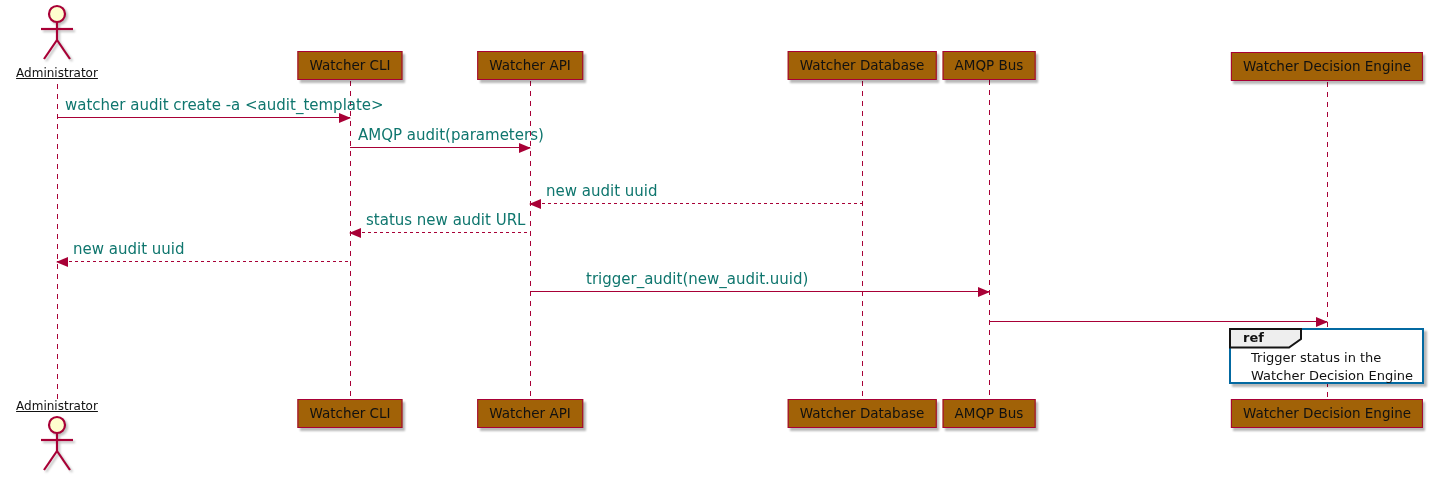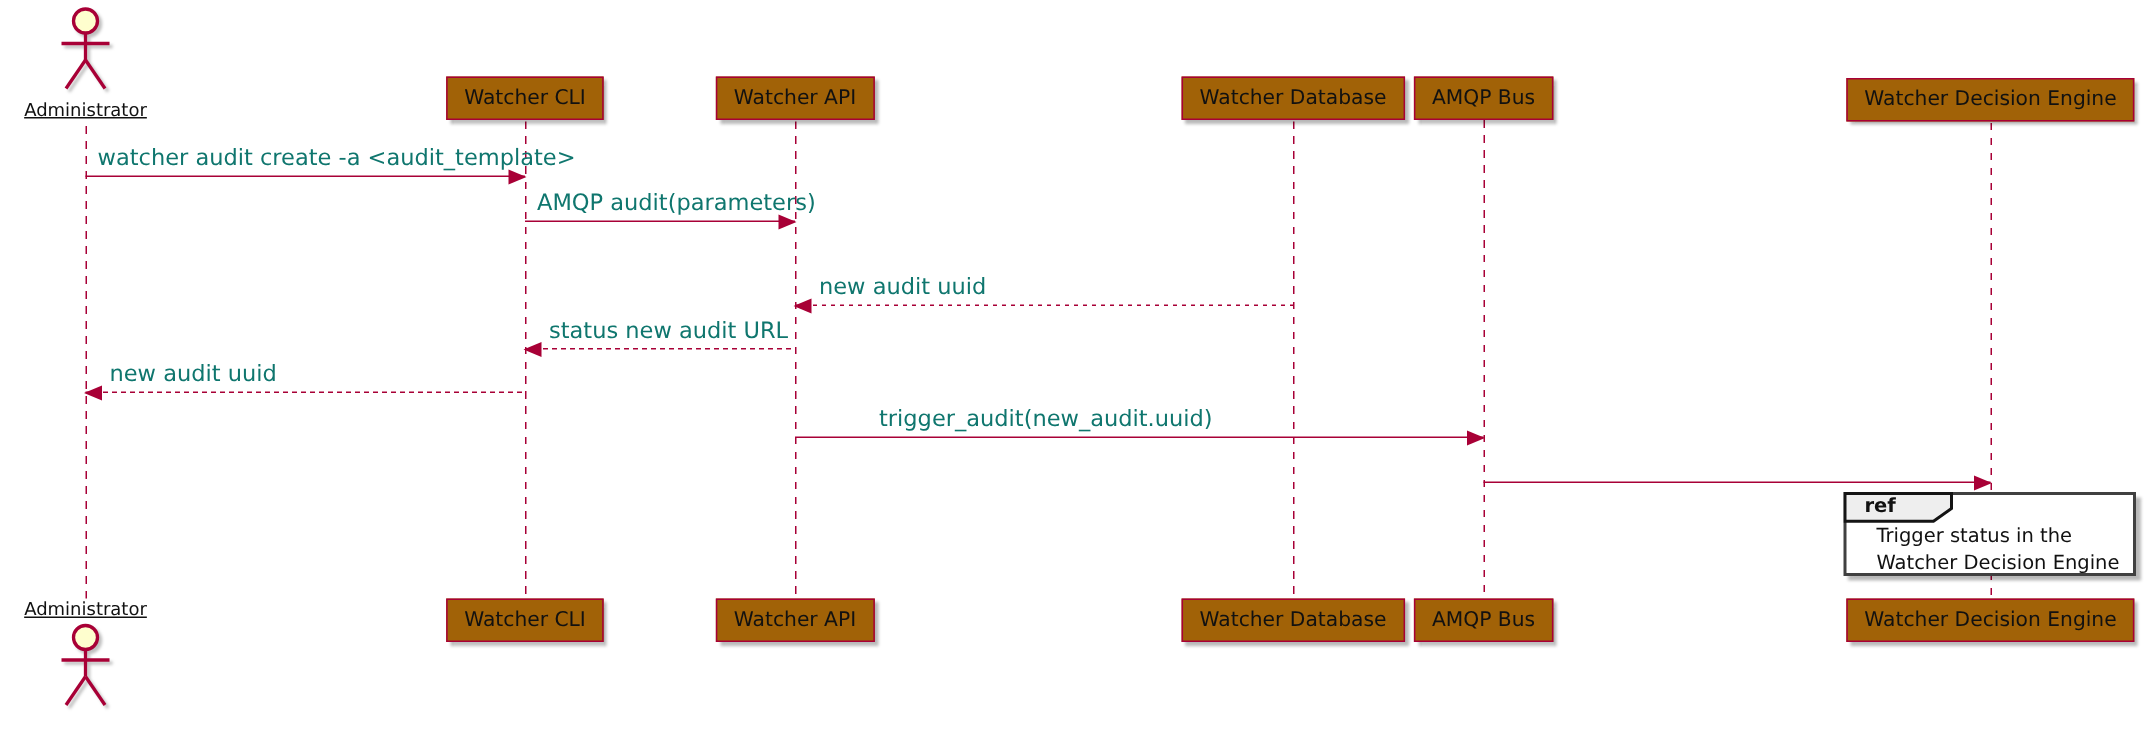--- a/index.html
+++ b/index.html
@@ -66,21 +66,21 @@
     border-bottom:5px solid transparent;
   }
   .head.right{right:-1px;border-left:12px solid #A80036;}
   .head.left{left:-1px;border-right:12px solid #A80036;}
   
   .ref{
     position:absolute;
     left:1229px;top:328px;
     width:195px;height:56px;
     background:#ffffff;
-    border:2px solid #404040;
+    border:2px solid #0369a1;
     box-shadow:3px 3px 2px rgba(0,0,0,0.28);
     z-index:4;
     box-sizing:border-box;
   }
   .ref-tab-svg{position:absolute;left:-2px;top:-2px;}
   .ref-kw{
     position:absolute;left:12px;top:0px;
     font-weight:bold;font-size:13px;
   }
   .ref-text{

